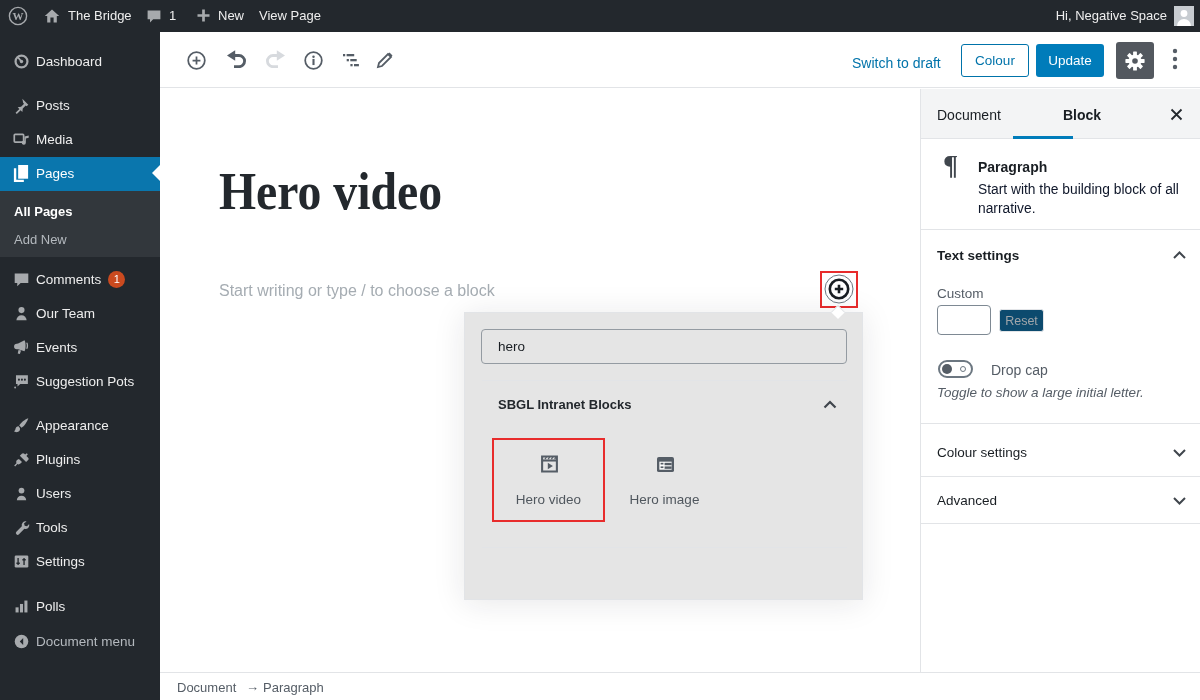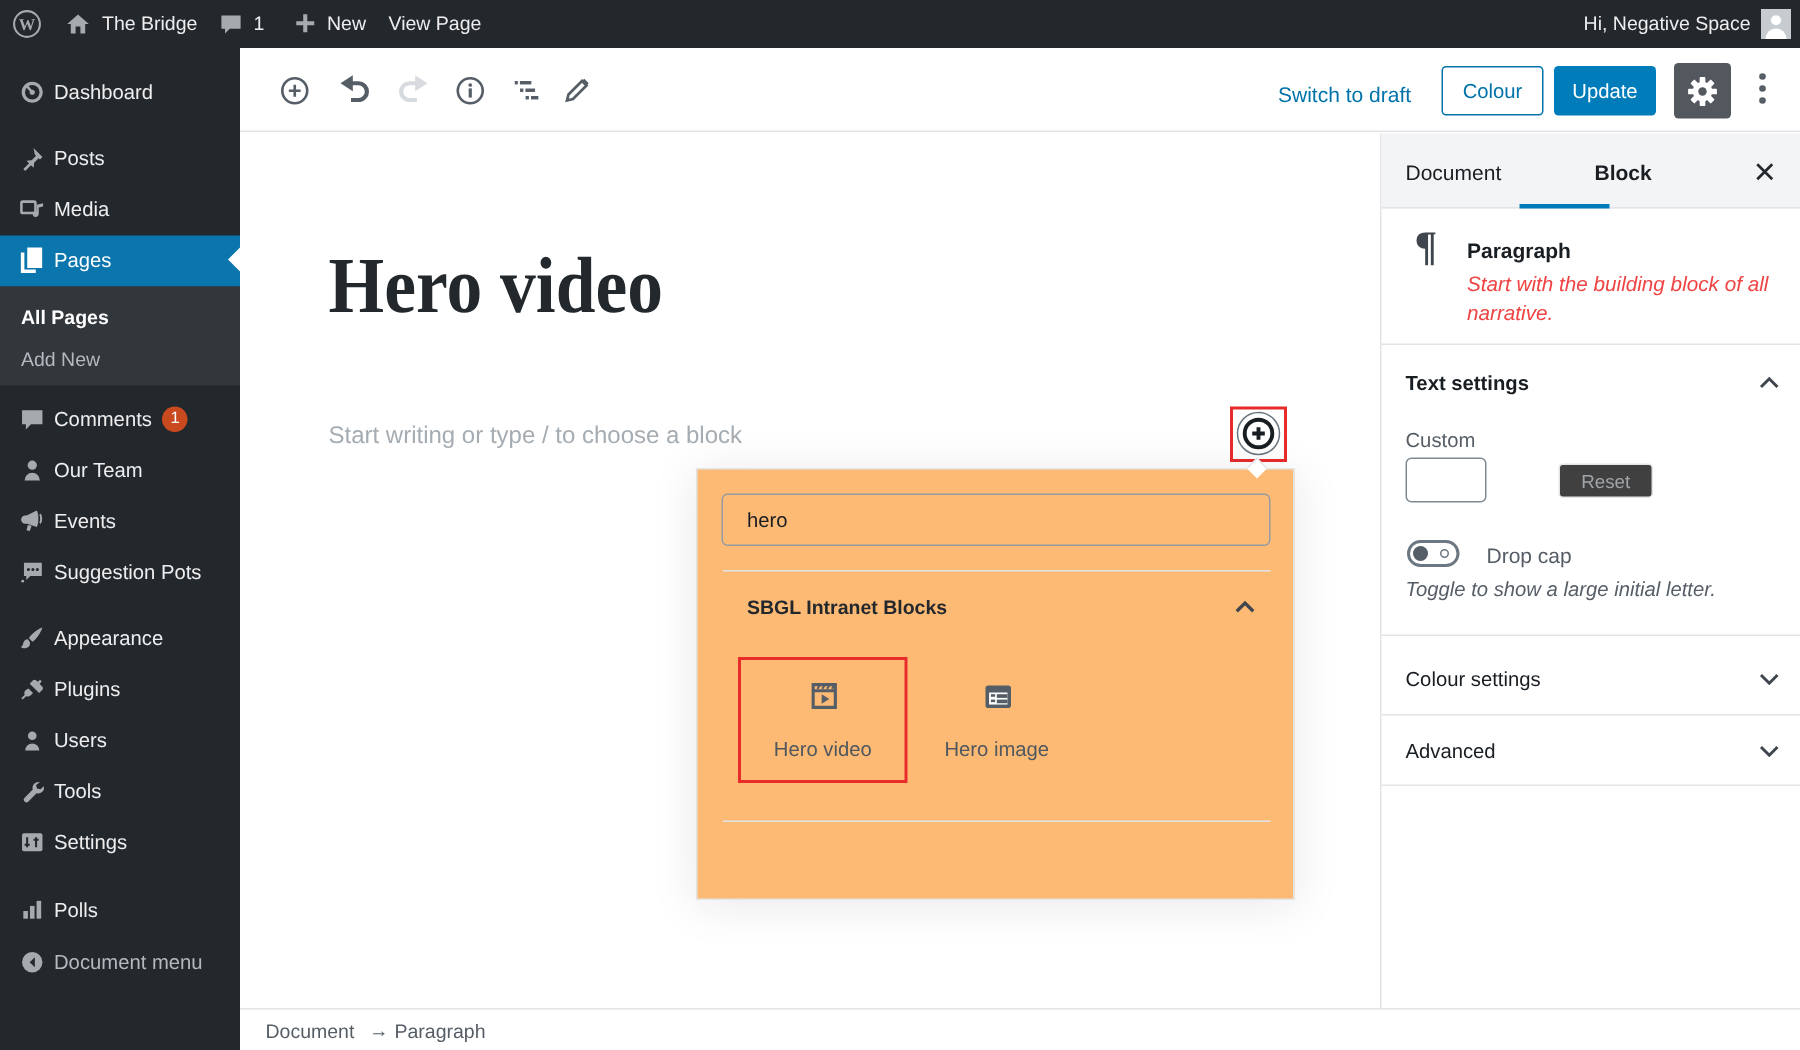--- a/index.html
+++ b/index.html
@@ -305,21 +305,21 @@
   <div class="abs" style="left:59px; top:72px; font-family:'Liberation Serif', serif; font-weight:bold; font-size:53px; color:#23282d; transform:scaleX(0.9); transform-origin:left top; white-space:nowrap;">Hero video</div>
   <div class="abs" style="left:59px; top:193px; font-size:16px; color:#a5acb2;">Start writing or type / to choose a block</div>
 
   <div class="abs" style="left:660px; top:182px; width:38px; height:37px; border:2px solid #e82c2c;"></div>
   <svg class="abs" style="left:664px; top:185px;" width="30" height="30" viewBox="0 0 30 30">
     <circle cx="15" cy="15" r="14" fill="none" stroke="#6c7781" stroke-width="1"></circle>
     <circle cx="15" cy="15" r="9.2" fill="none" stroke="#191e23" stroke-width="2.6"></circle>
     <path d="M15 10.8 v8.4 M10.8 15 h8.4" stroke="#191e23" stroke-width="2.6"></path>
   </svg>
 
-  <div class="abs" id="popup" style="z-index:5; left:304px; top:223px; width:399px; height:288px; background:#fdba74; border:1px solid #e2e4e7; box-shadow:0 3px 30px rgba(25,30,35,.1);">
+  <div class="abs" id="popup" style="z-index:5; left:304px; top:223px; width:399px; height:288px; background:#e5e5e5; border:1px solid #e2e4e7; box-shadow:0 3px 30px rgba(25,30,35,.1);">
     <div class="abs" style="left:368px; top:-6px; width:10px; height:10px; background:#fff; border-left:1px solid #e2e4e7; border-top:1px solid #e2e4e7; transform:rotate(45deg);"></div>
     <div class="abs" style="left:16px; top:16px; width:366px; height:35px; border:1px solid #949ba2; border-radius:4px; font-size:13.5px; color:#191e23; line-height:34px; padding-left:16px;">hero</div>
     <div class="hr" style="left:17px; top:67px; width:365px;"></div>
     <div class="abs" style="left:33px; top:84px; font-size:13px; font-weight:bold; color:#23282d;">SBGL Intranet Blocks</div>
     <svg class="abs" style="left:358px; top:87px;" width="14" height="9" viewBox="0 0 14 9">
         <path d="M1.5 7.5 L7 2 l5.5 5.5" fill="none" stroke="#40464d" stroke-width="2.2"></path>
       </svg>
 
     <div class="abs" style="left:27px; top:125px; width:113px; height:84px; border:2px solid #e82c2c;"></div>
     <svg class="abs" style="left:75px; top:142px;" width="19" height="18" viewBox="0 0 20 19">
@@ -355,31 +355,31 @@
   <div class="abs" style="left:0; top:0; width:279px; height:50px; background:#f3f4f5; border-bottom:1px solid #e2e4e7;"></div>
   <span class="abs" style="left:16px; top:18px; font-size:14px; color:#191e23;">Document</span>
   <span class="abs" style="left:106px; top:18px; font-size:14px; font-weight:bold; color:#191e23;padding-left:36px;">Block</span>
   <div class="abs" style="left:92px; top:47px; width:60px; height:3px; background:#007cba;"></div>
   <svg class="abs" style="left:249px; top:19px;" width="13" height="13" viewBox="0 0 13 13">
       <path d="M1.5 1.5 L11.5 11.5 M11.5 1.5 L1.5 11.5" stroke="#23282d" stroke-width="1.8"></path>
     </svg>
 
   <span class="abs" style="left:22px; top:60px; font-family:'Liberation Serif', serif; font-size:28px; font-weight:bold; color:#40464d;">¶</span>
   <span class="abs" style="left:57px; top:70px; font-size:14px; font-weight:bold; color:#191e23;">Paragraph</span>
-  <span class="abs" style="left:57px; top:91px; width:215px; font-size:13.8px; color:#ef4444; line-height:19px;font-style:italic;">Start with the building block of all narrative.</span>
+  <span class="abs" style="left:57px; top:91px; width:215px; font-size:13.8px; color:#0f172a; line-height:19px;">Start with the building block of all narrative.</span>
   <div class="hr" style="left:0; top:140px; width:279px;"></div>
 
   <span class="abs" style="left:16px; top:159px; font-size:13.5px; font-weight:bold; color:#191e23;">Text settings</span>
   <svg class="abs" style="left:252px; top:162px;" width="13" height="8" viewBox="0 0 13 8">
       <path d="M1 7 L6.5 1.5 L12 7" fill="none" stroke="#40464d" stroke-width="2"></path>
     </svg>
 
   <span class="abs" style="left:16px; top:197px; font-size:13.5px; color:#555d66;">Custom</span>
   <div class="abs" style="left:16px; top:216px; width:54px; height:30px; border:1px solid #7e8993; border-radius:4px; background:#fff;"></div>
-  <div class="abs" style="left:78px; top:220px; width:63px; height:23px; background:#404040; border:1px solid #e3e5e8; border-radius:3px; font-size:12.5px; color:#a0a5aa; display:flex; align-items:center; justify-content:center;margin-left:40px;">Reset</div>
+  <div class="abs" style="left:78px; top:220px; width:45px; height:23px; background:#0c4a6e; border:1px solid #e3e5e8; border-radius:3px; font-size:12.5px; color:#a0a5aa; display:flex; align-items:center; justify-content:center;">Reset</div>
 
   <div class="abs" style="left:17px; top:271px; width:35px; height:18px; border:2px solid #6c7781; border-radius:9px; background:#fff;"></div>
   <div class="abs" style="left:21px; top:275px; width:10px; height:10px; border-radius:50%; background:#555d66;"></div>
   <div class="abs" style="left:39px; top:277px; width:6px; height:6px; border:1.5px solid #6c7781; border-radius:50%;"></div>
   <span class="abs" style="left:70px; top:273px; font-size:14px; color:#555d66;">Drop cap</span>
   <span class="abs" style="left:16px; top:296px; font-size:13.5px; font-style:italic; color:#555d66;">Toggle to show a large initial letter.</span>
 
   <div class="hr" style="left:0; top:334px; width:279px;"></div>
   <span class="abs" style="left:16px; top:356px; font-size:13.5px; color:#191e23;">Colour settings</span>
   <svg class="abs" style="left:252px; top:360px;" width="13" height="8" viewBox="0 0 13 8">

